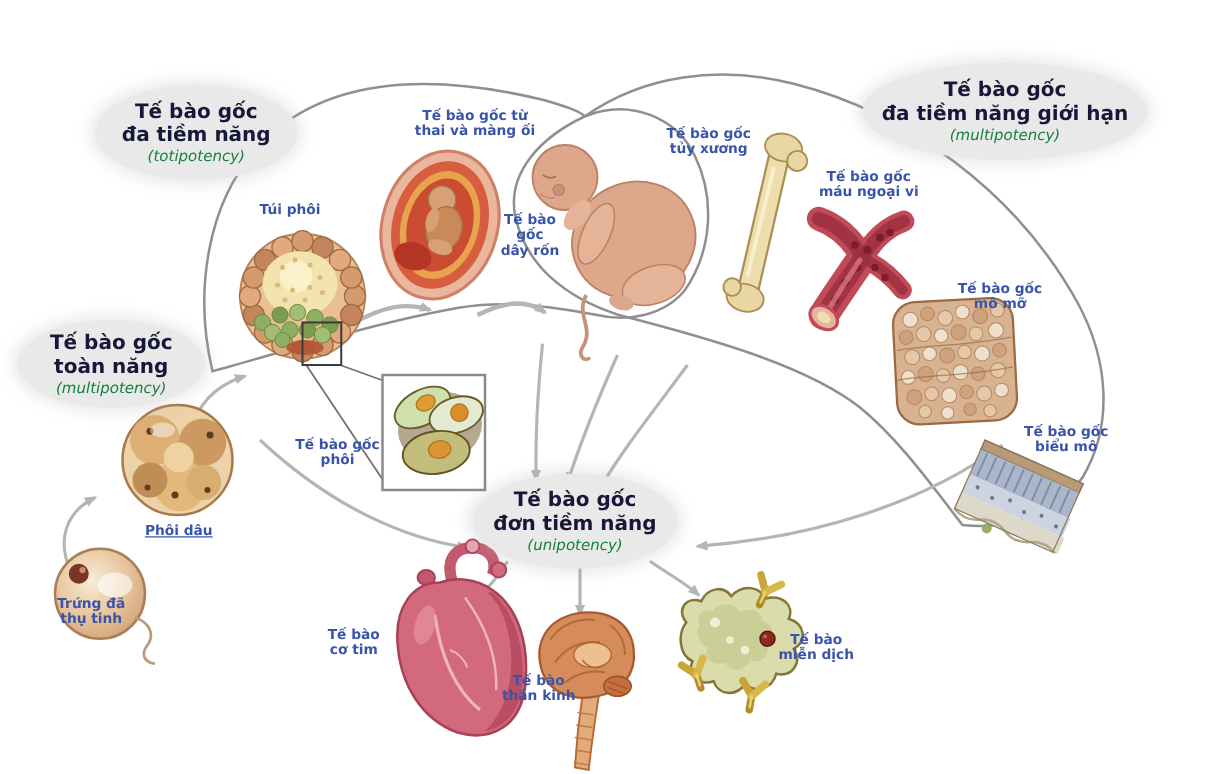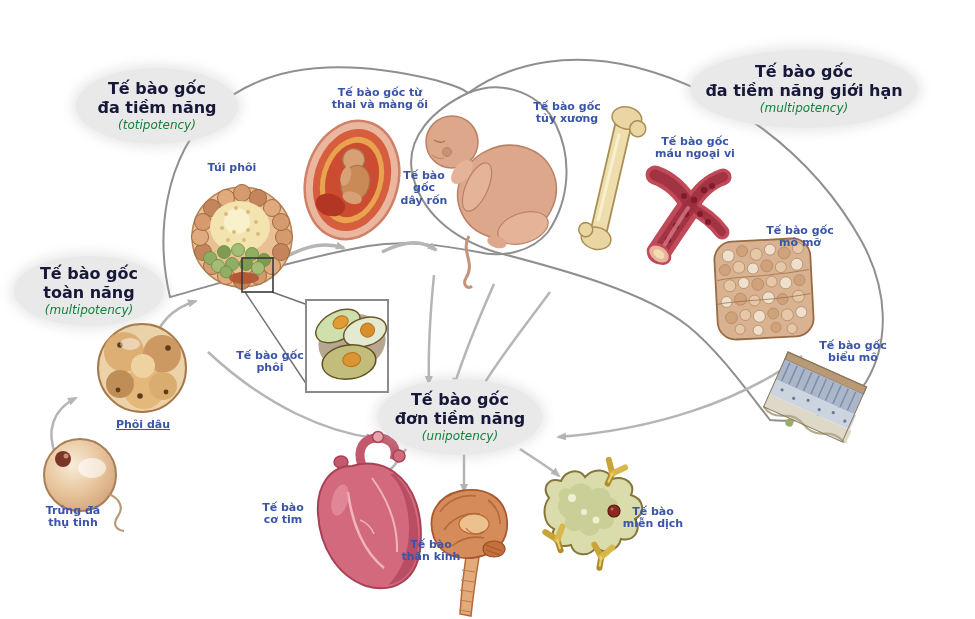--- a/index.html
+++ b/index.html
@@ -411,21 +411,21 @@
 tủy xương</div>
   <div class="lbl" style="left:641px; top:136px; width:108px;">Tế bào gốc
 máu ngoại vi</div>
   <div class="lbl" style="left:757px; top:225px; width:86px;">Tế bào gốc
 mô mỡ</div>
   <div class="lbl" style="left:810px; top:340px; width:86px;">Tế bào gốc
 biểu mô</div>
   <div class="lbl" style="left:227px; top:350px; width:86px;">Tế bào gốc
 phôi</div>
   <div class="lbl" style="left:106px; top:419px; width:74px;text-decoration:underline;">Phôi dâu</div>
-  <div class="lbl" style="left:30px; top:505px; width:86px;">Trứng đã
+  <div class="lbl" style="left:30px; top:477px; width:86px;">Trứng đã
 thụ tinh</div>
   <div class="lbl" style="left:247px; top:502px; width:72px;">Tế bào
 cơ tim</div>
   <div class="lbl" style="left:392px; top:539px; width:78px;">Tế bào
 thần kinh</div>
   <div class="lbl" style="left:610px; top:506px; width:86px;">Tế bào
 miễn dịch</div>
 
 </div>
 

